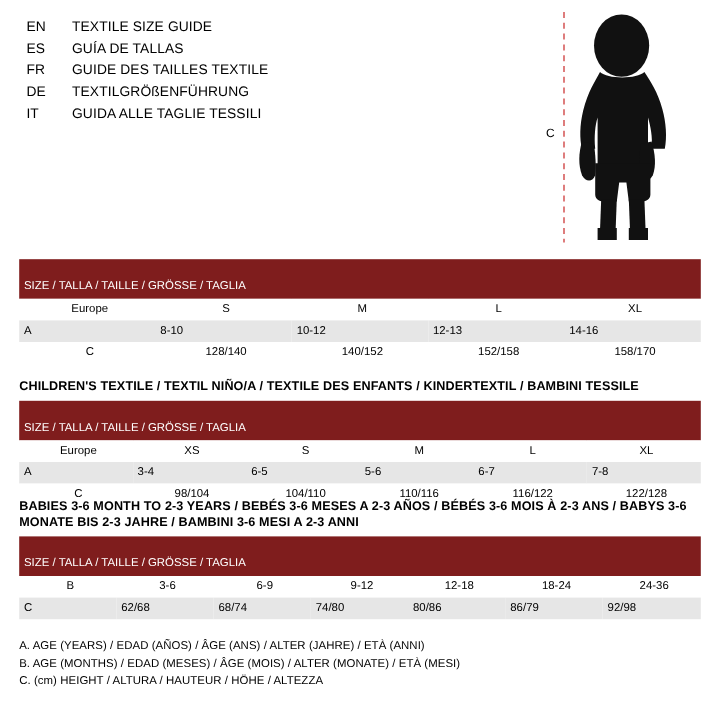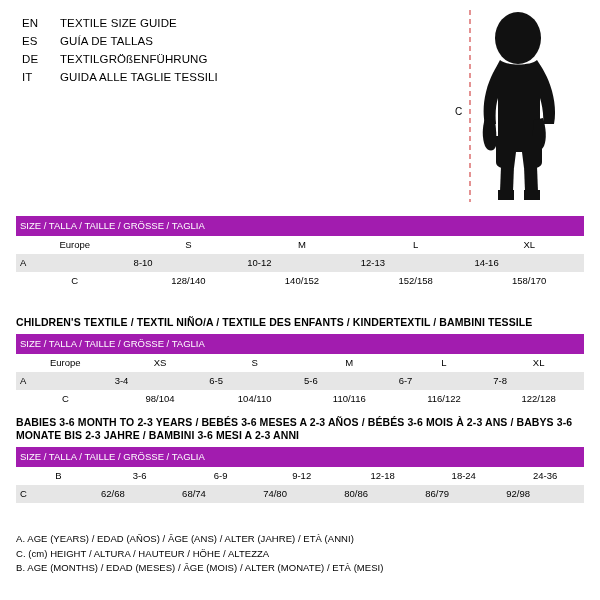--- a/index.html
+++ b/index.html
@@ -79,24 +79,24 @@
     width: 100%;
     font-size: 9.5px;
     table-layout: fixed;
   }
   table.size-table td {
     padding: 3px 0 3px 4px;
     line-height: 12px;
     vertical-align: middle;
   }
   tr.head-row td {
-    background: #a21caf;
+    background: #7f1d1d;
     color: #ffffff;
     font-size: 9.5px;
-    padding: 4px 0 4px 4px;
+    padding: 17px 0 4px 4px;
   }
   tr.alt-row td {
     background: #e6e6e6;
   }
   tr.plain-row td {
     background: #ffffff;
     text-align: center;
   }
   .col-label {
     width: 86px;
@@ -121,20 +121,24 @@
 <div class="page">
 
   <div class="header">
     <div class="header-row">
       <span class="header-lang">EN</span>
       <span class="header-title">TEXTILE SIZE GUIDE</span>
     </div>
     <div class="header-row">
       <span class="header-lang">ES</span>
       <span class="header-title">GUÍA DE TALLAS</span>
+    </div>
+    <div class="header-row">
+      <span class="header-lang">FR</span>
+      <span class="header-title">GUIDE DES TAILLES TEXTILE</span>
     </div>
     <div class="header-row">
       <span class="header-lang">DE</span>
       <span class="header-title">TEXTILGRÖßENFÜHRUNG</span>
     </div>
     <div class="header-row">
       <span class="header-lang">IT</span>
       <span class="header-title">GUIDA ALLE TAGLIE TESSILI</span>
     </div>
   </div>
@@ -256,17 +260,17 @@
         <td>80/86</td>
         <td>86/79</td>
         <td>92/98</td>
       </tr>
     </tbody>
       </table>
   </div>
 
   <div class="legend">
     <div>A. AGE (YEARS) / EDAD (AÑOS) / ÂGE (ANS) / ALTER (JAHRE) / ETÀ (ANNI)</div>
+    <div>B. AGE (MONTHS) / EDAD (MESES) / ÂGE (MOIS) / ALTER (MONATE) / ETÀ (MESI)</div>
     <div>C. (cm) HEIGHT / ALTURA / HAUTEUR / HÖHE / ALTEZZA</div>
-    <div>B. AGE (MONTHS) / EDAD (MESES) / ÂGE (MOIS) / ALTER (MONATE) / ETÀ (MESI)</div>
   </div>
 
 </div>
 
 </body></html>

